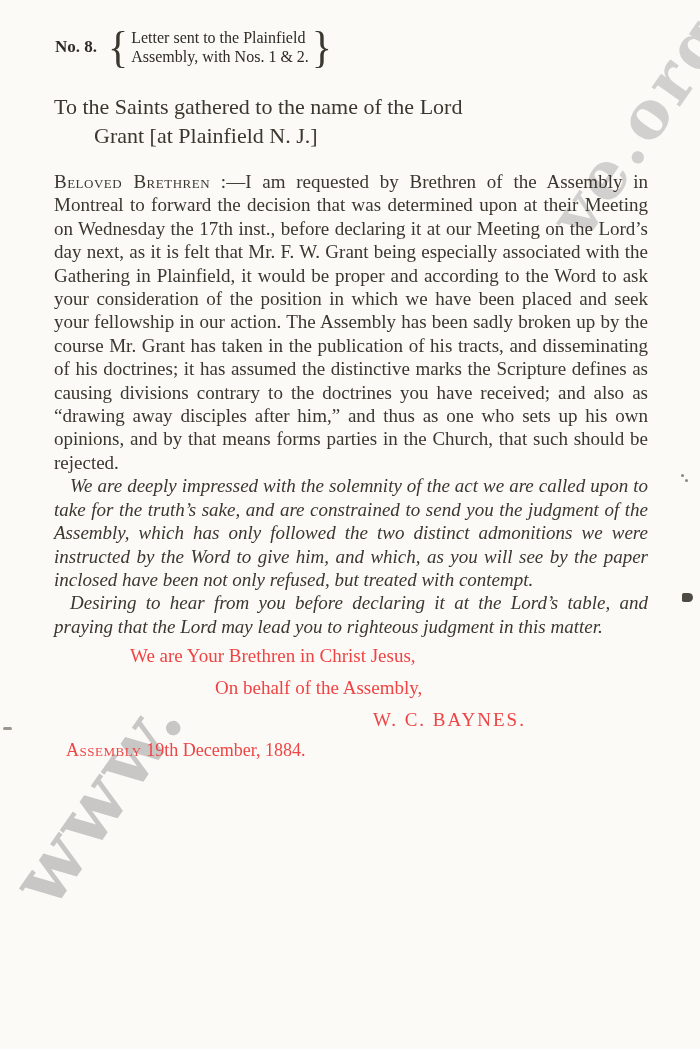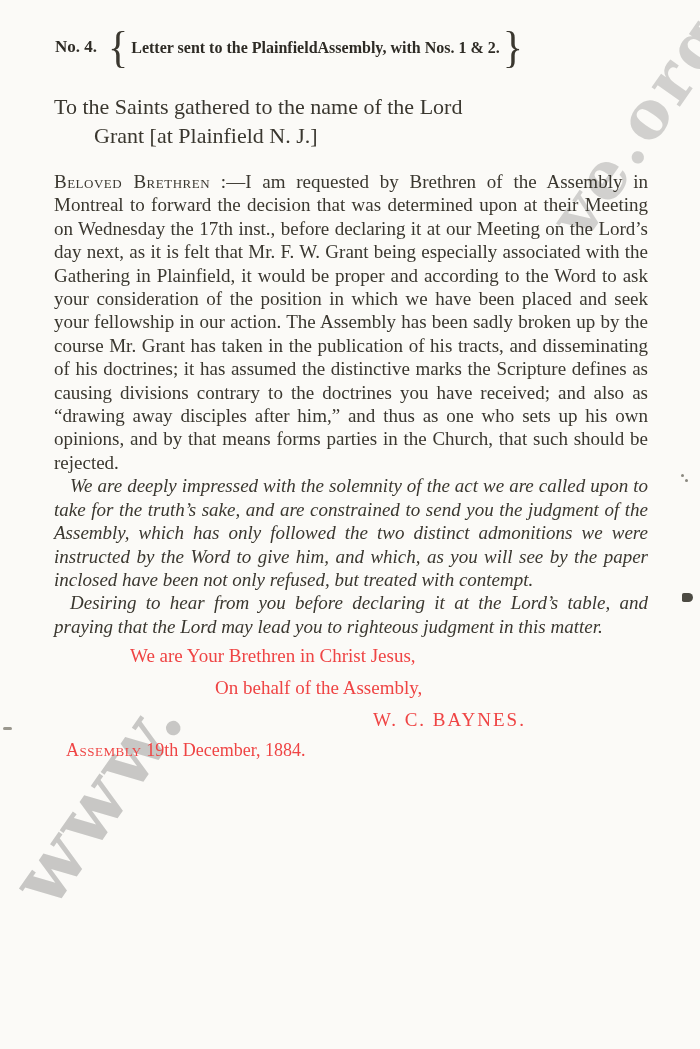--- a/index.html
+++ b/index.html
@@ -68,26 +68,25 @@
   .brace {
     font-size:42px;
     font-weight:400;
     line-height:1;
     color:#3a372f;
     transform:scaleY(1.05);
     padding:0 3px;
   }
   .brace-lines {
     display:flex;
-    flex-direction:row;
-    font-weight:bold;
+    flex-direction:column;
+    font-weight:normal;
     font-size:16px;
     line-height:19px;
     color:#2e2b25;
-    text-align:center;
   }
   .doc-title {
     font-size:22px;
     line-height:29px;
     color:#3a372f;
     margin-bottom:20px;
   }
   .doc-title .t2 { display:block; padding-left:40px; }
   .body-text {
     font-size:19px;
@@ -120,21 +119,21 @@
 
 <div class="sheet">
 
   <div class="wm wm-bottom">www.</div>
   <div class="wm wm-top">ve.org</div>
 
   <div class="content">
 
 
     <div class="header-row">
-      <span class="no-label">No. 4.</span>
+      <span class="no-label">No. 8.</span>
       <span class="brace">{</span>
       <span class="brace-lines">
         <span>Letter sent to the Plainfield</span>
         <span>Assembly, with Nos. 1 &amp; 2.</span>
       </span>
       <span class="brace">}</span>
     </div>
 
     <div class="doc-title">
       <span class="t1">To the Saints gathered to the name of the Lord</span>

